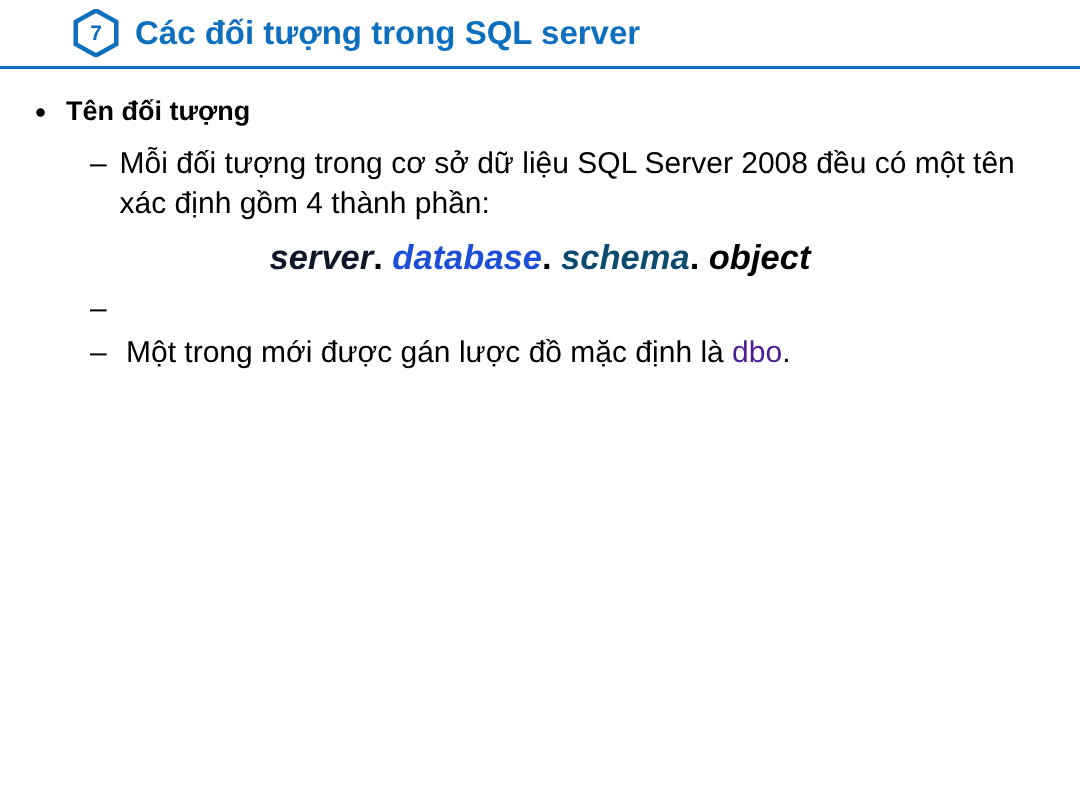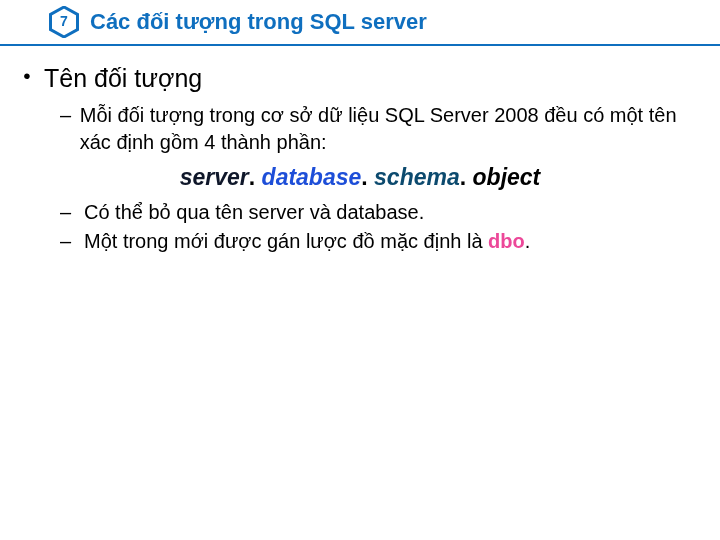--- a/index.html
+++ b/index.html
@@ -55,22 +55,22 @@
     gap: 8px;
     margin-bottom: 6px;
   }
   .bullet-l1 .dot {
     width: 18px;
     text-align: center;
     font-size: 21px;
     line-height: 1.35;
   }
   .bullet-l1 .text {
-    font-weight: normal;
-    font-size: 25px;
+    font-weight: bold;
+    font-size: 18px;
   }
   .bullet-l2 {
     display: flex;
     gap: 8px;
     padding-left: 42px;
     font-size: 20px;
     margin-bottom: 2px;
   }
   .bullet-l2 .dash {
     width: 16px;
@@ -80,21 +80,21 @@
     font-size: 23px;
     font-weight: bold;
     font-style: italic;
     margin: 6px 0 6px 0;
   }
   .naming-line .server { color: #0f172a; }
   .naming-line .database { color: #1d4ed8; }
   .naming-line .schema { color: #0c4a6e; }
   .naming-line .object { color: #000000; margin-top: 12px; }
   .naming-line .dot-sep { color: #000000; font-style: normal; }
-  .dbo-word { color: #ec4899; font-weight: bold; }
+  .dbo-word { color: #4c1d95; font-weight: normal; }
 </style>
 </head>
 <body>
 
 <div class="header">
   <div class="hex-badge">
     <svg width="32" height="32" viewBox="0 0 32 32">
       <polygon points="16,1 29.5,8.5 29.5,23.5 16,31 2.5,23.5 2.5,8.5" fill="#ffffff" stroke="#0f6fbf" stroke-width="3"></polygon>
     </svg>
     <span class="hex-number">7</span>
@@ -115,21 +115,20 @@
     <span class="dash">–</span>
     <span>Mỗi đối tượng trong cơ sở dữ liệu SQL Server 2008 đều có một tên xác định gồm 4 thành phần:</span>
   </div>
 
   <div class="naming-line">
     <span class="server">server</span><span class="dot-sep">. </span><span class="database">database</span><span class="dot-sep">. </span><span class="schema">schema</span><span class="dot-sep">. </span><span class="object">object</span>
   </div>
 
   <div class="bullet-l2">
     <span class="dash">–</span>
-    <span>Có thể bỏ qua tên server và database.</span>
   </div>
 
   <div class="bullet-l2">
     <span class="dash">–</span>
     <span>
       <span>Một trong mới được gán lược đồ mặc định là </span><span class="dbo-word">dbo</span><span>.</span>
     </span>
   </div>
 
 </div>

